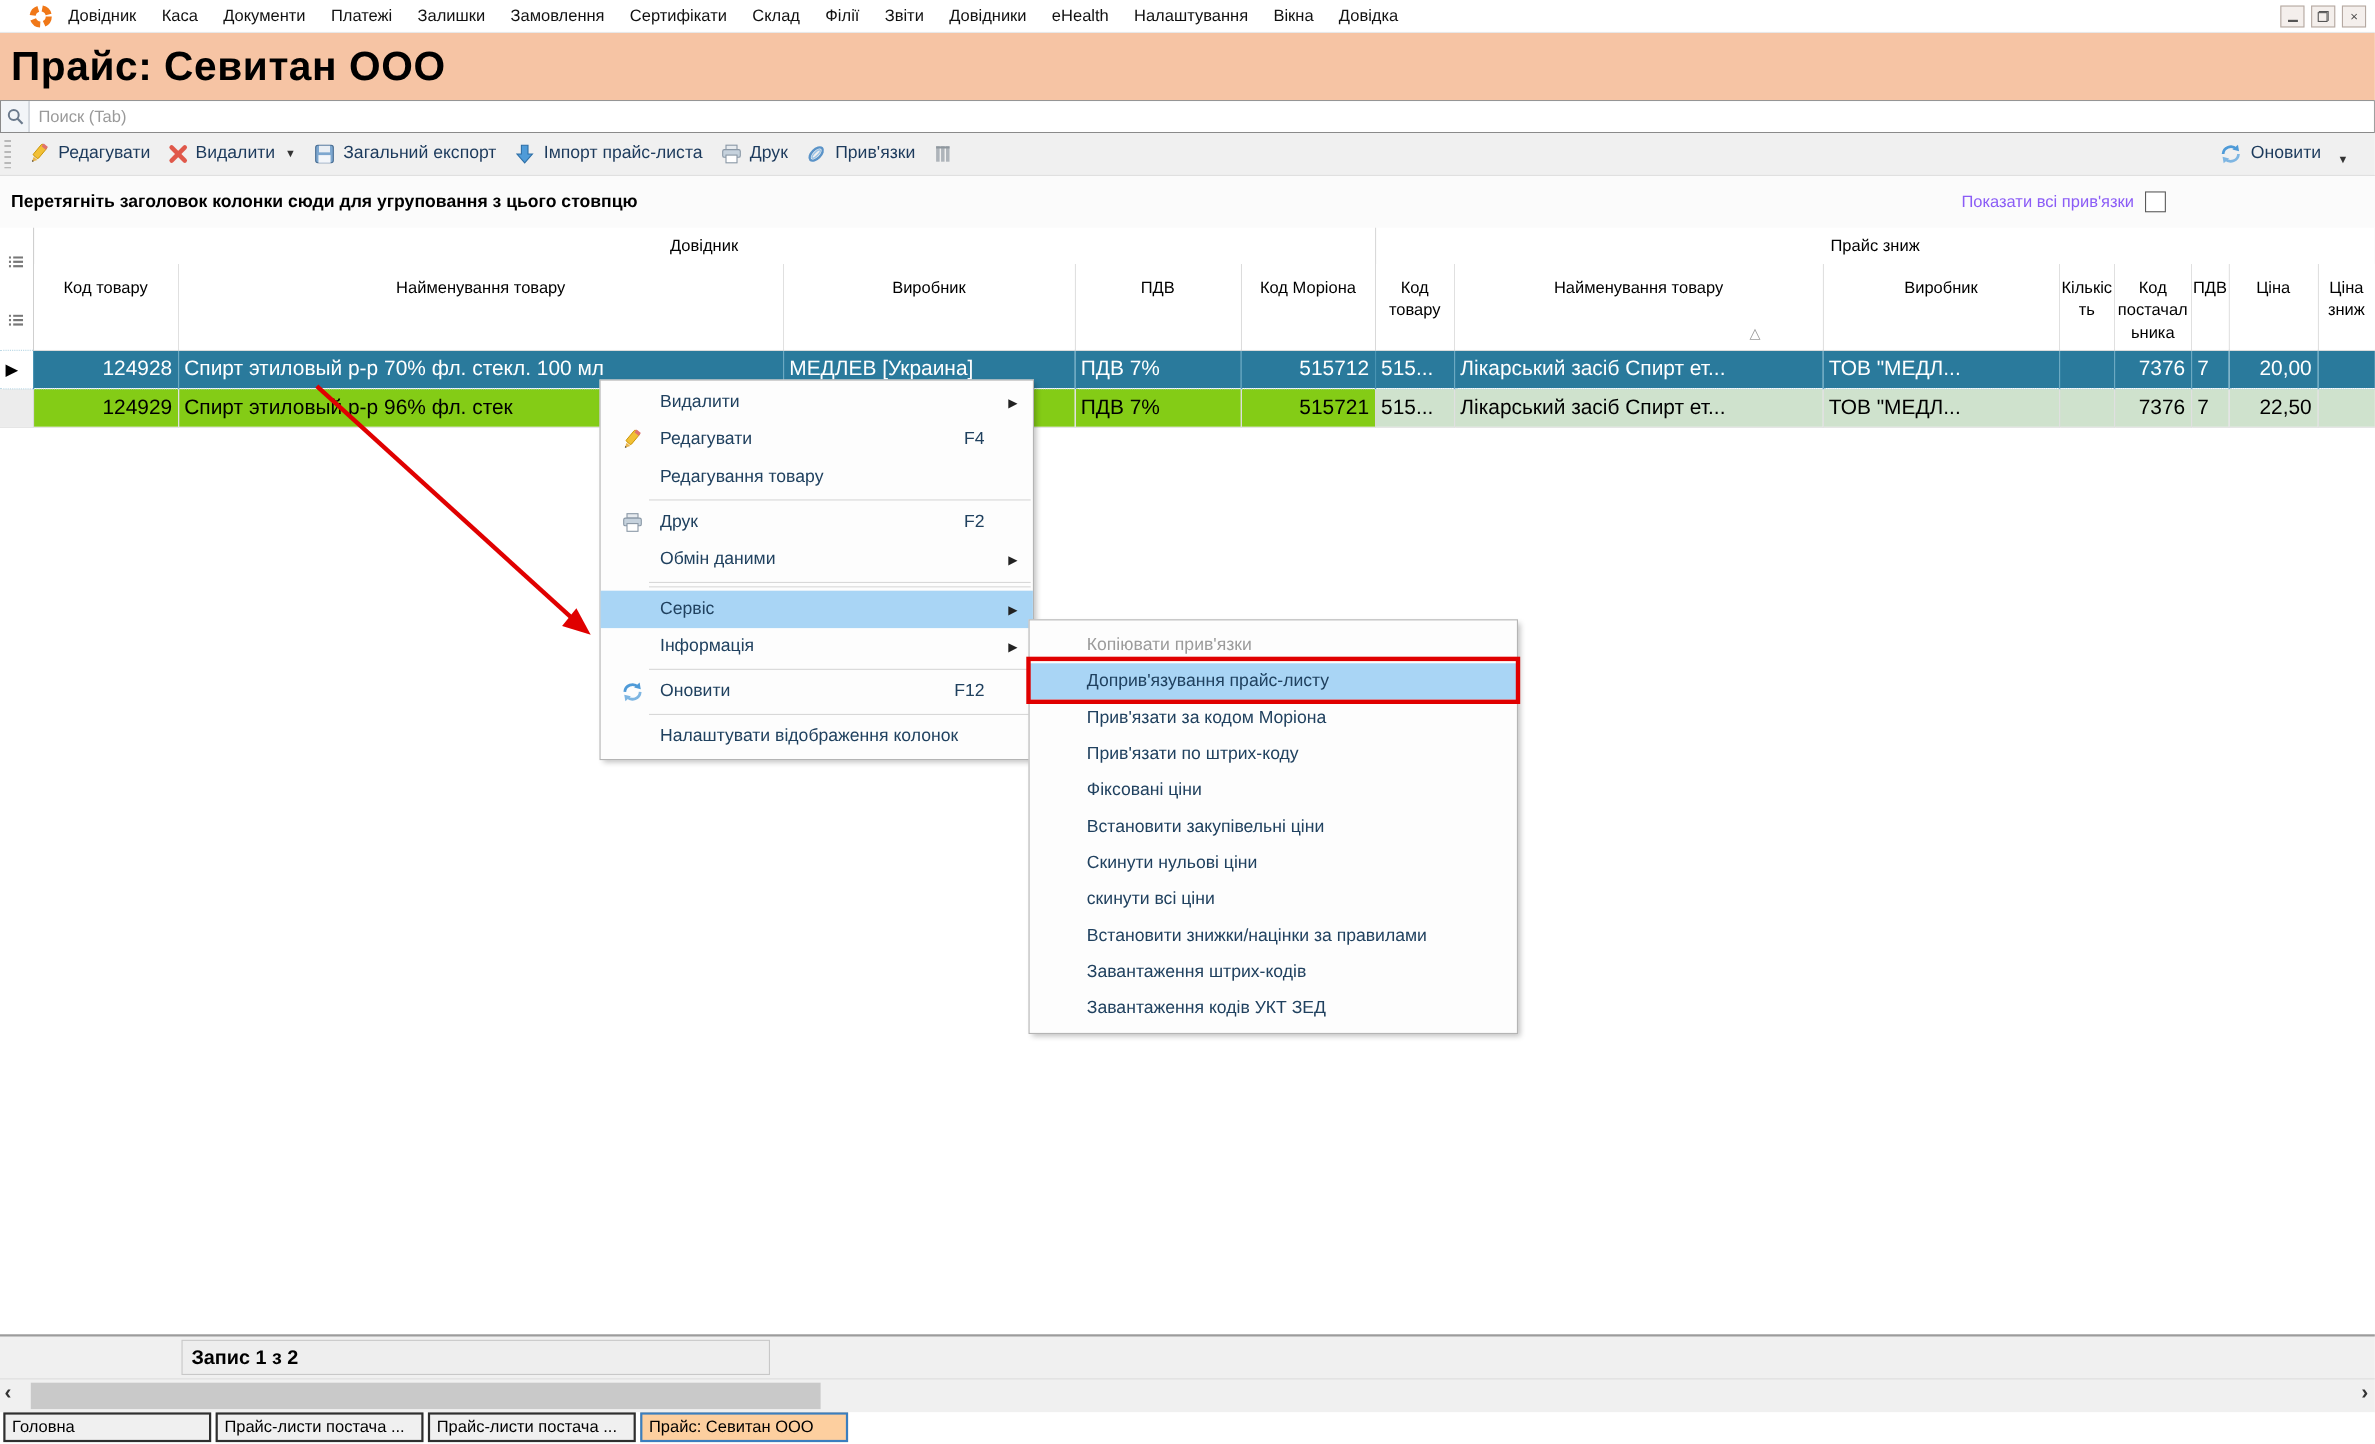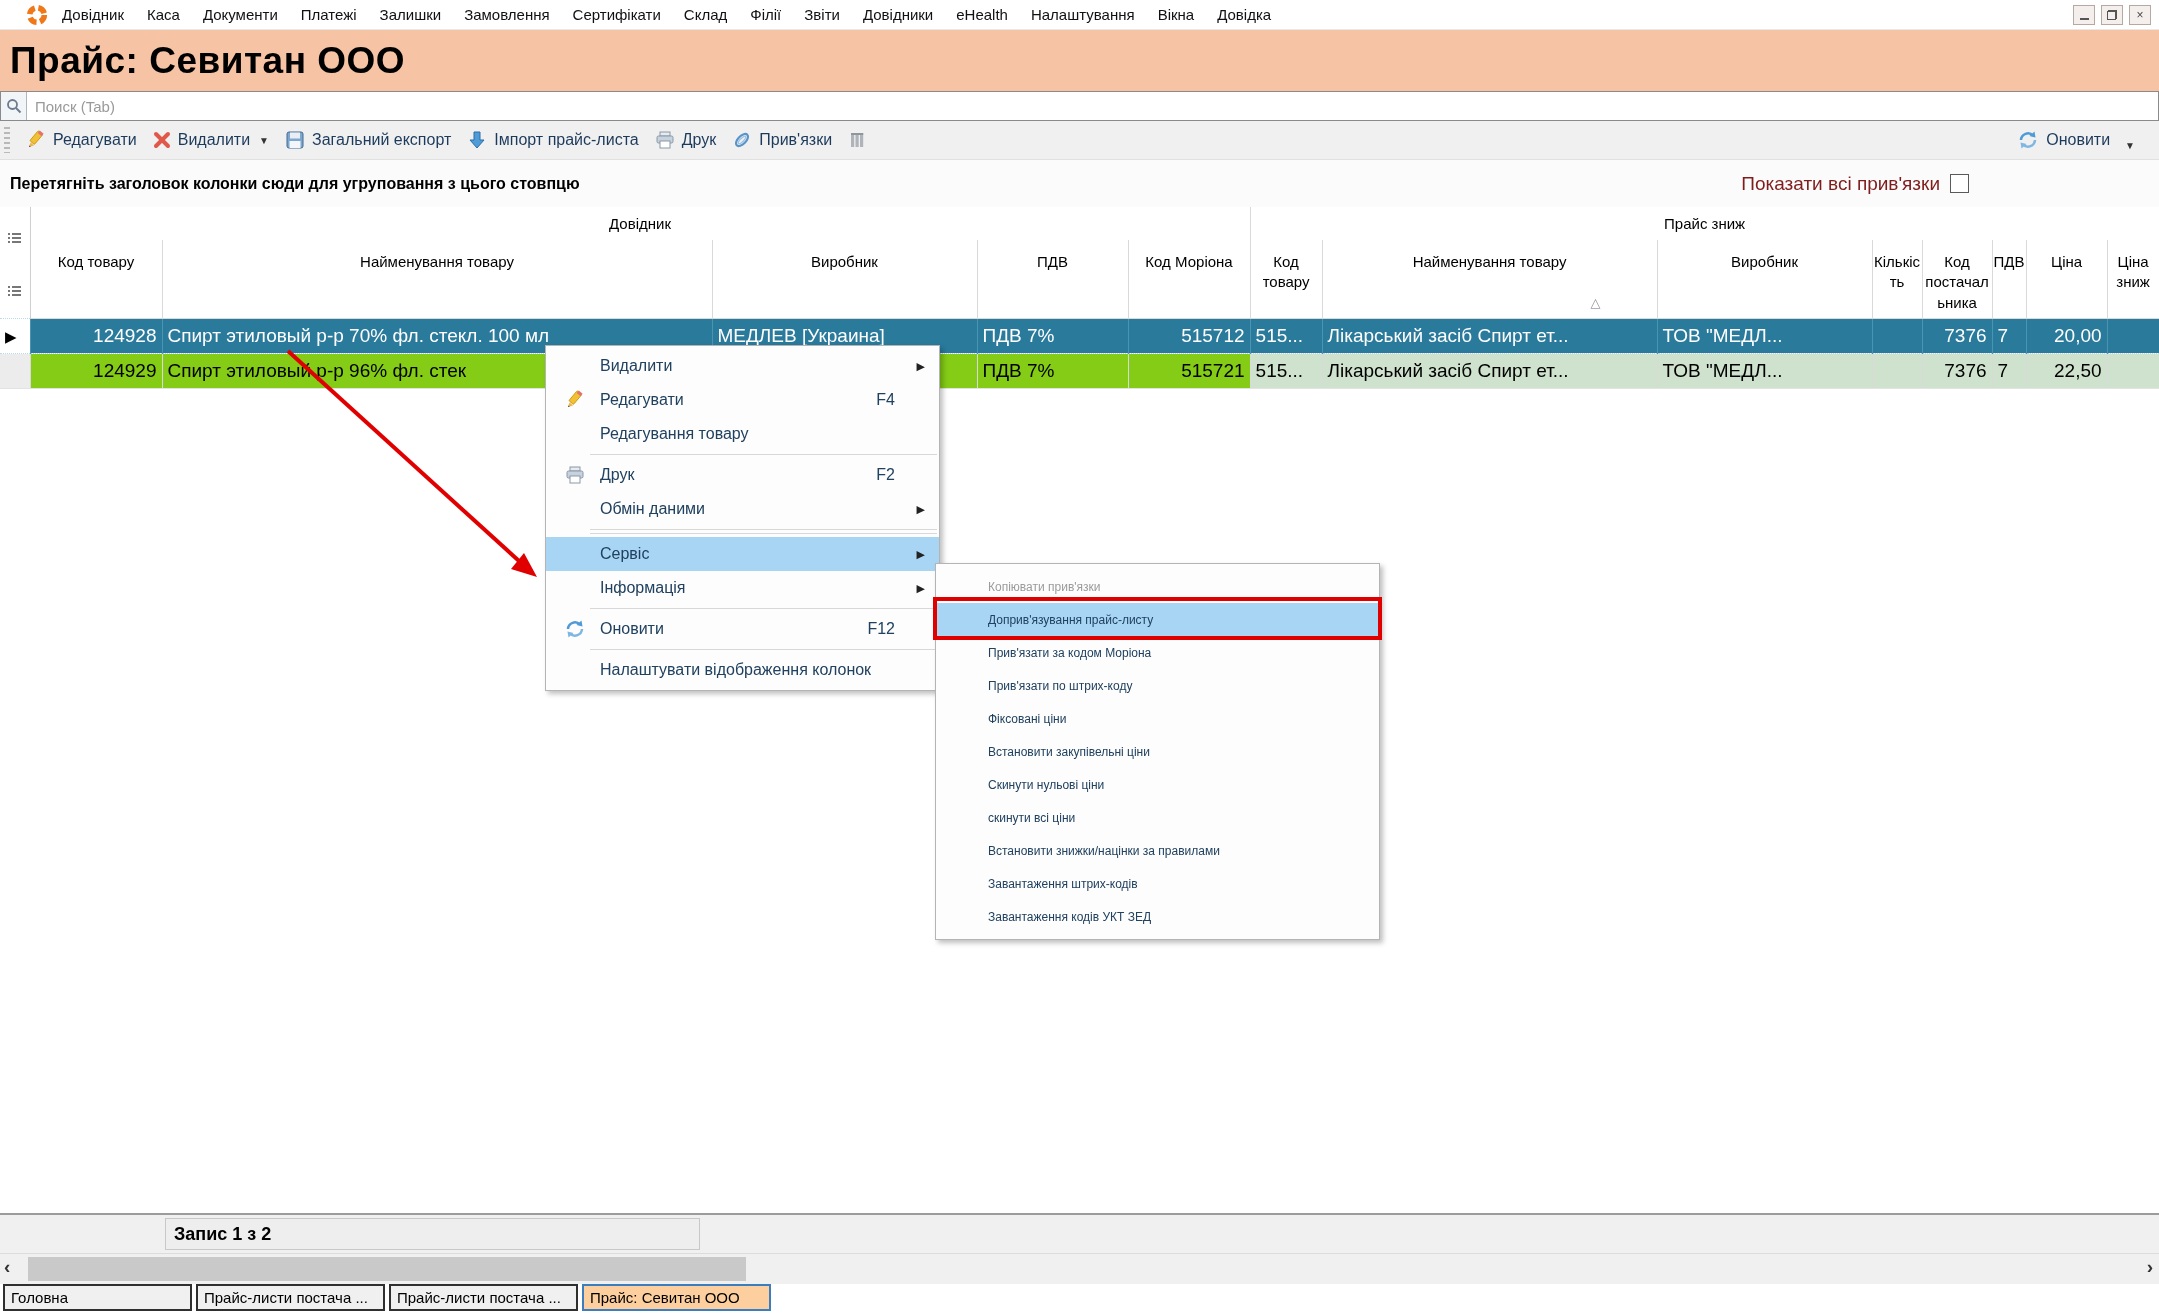--- a/index.html
+++ b/index.html
@@ -33,21 +33,21 @@
   .drag-handle { width:6px; height:26px; margin:0 8px 0 4px; background:repeating-linear-gradient(to bottom,#b9b9b9 0 2px,transparent 2px 5px); }
   .tbtn { display:flex; align-items:center; gap:7px; font-size:16px; color:#1c3a5c; padding:4px 8px; cursor:default; white-space:nowrap; }
   .tbtn .carat { font-size:10px; color:#333; margin-left:2px; }
   .toolbar-spacer { flex:1; }
   .refresh-area { display:flex; align-items:center; gap:7px; margin-right:24px; font-size:16px; color:#1c3a5c; }
   .refresh-carat { font-size:10px; color:#333; margin-top:10px; }
 
   
   .groupbar { position:absolute; left:0; top:160px; width:2159px; height:47px; background:#fbfbfb; display:flex; align-items:center; }
   .groupbar-hint { font-weight:bold; font-size:16px; color:#000; padding-left:10px; }
-  .showlinks { margin-left:auto; display:flex; align-items:center; gap:10px; margin-right:190px; font-size:19px; color:#7f1d1d; }
+  .showlinks { margin-left:auto; display:flex; align-items:center; gap:10px; margin-right:190px; font-size:15px; color:#8b5cf6; }
   .checkbox { width:19px; height:19px; border:1px solid #5a5a5a; background:#fff; }
 
   
   .grid { position:absolute; left:0; top:207px; width:2159px; border-collapse:collapse; table-layout:fixed; }
   .grid td { border-right:1px solid #d9d9d9; overflow:hidden; }
   .grid .hdr-group td { height:33px; font-size:15px; text-align:center; color:#000; background:#fff; vertical-align:middle; }
   .grid .hdr-cols td { height:78px; font-size:15px; text-align:center; color:#000; background:#fff; vertical-align:top; padding-top:12px; overflow-wrap:anywhere; line-height:1.35; border-bottom:1px solid #d9d9d9; position:relative; }
   .grid .gutter { background:#fff; border-right:1px solid #cfcfcf; text-align:center; vertical-align:top; }
   .grid tr.datarow td { height:35px; font-size:19px; white-space:nowrap; padding:0 5px; vertical-align:middle; }
   tr.row-selected td { background:#2a7a9c; color:#fff; border-right:1px solid #4994b3; border-top:1px dotted #bcd9e6; border-bottom:1px dotted #bcd9e6; }
@@ -65,21 +65,21 @@
   .ctx-item { height:34px; display:flex; align-items:center; font-size:16px; color:#20415f; position:relative; padding-left:14px; }
   .ctx-icon { width:30px; display:flex; justify-content:center; }
   .ctx-label { margin-left:10px; white-space:nowrap; }
   .ctx-shortcut { position:absolute; right:44px; font-size:16px; color:#20415f;text-align:right; }
   .ctx-arrow { position:absolute; right:14px; font-size:11px; color:#222; }
   .ctx-sep { height:1px; background:#d8d8d8; margin:3px 2px 3px 44px; }
   .ctx-item.hl { background:#a9d5f5; }
 
   
   .sub { position:absolute; left:935px; top:563px; width:445px; background:#fdfdfd; border:1px solid #b4b4b4; box-shadow:3px 3px 5px rgba(0,0,0,.25); padding:6px 0; z-index:31; }
-  .sub-item { height:33px; display:flex; align-items:center; font-size:12px; color:#20415f; padding-left:52px; white-space:nowrap; }
+  .sub-item { height:33px; display:flex; align-items:center; font-size:16px; color:#20415f; padding-left:52px; white-space:nowrap; }
   .sub-item.disabled { color:#9b9b9b; }
   .sub-item.hl { background:#a9d5f5; }
 
   
   .red-box { position:absolute; left:933px; top:597px; width:449px; height:43px; border:4px solid #e00000; z-index:40; pointer-events:none; }
   .arrow-overlay { position:absolute; left:0; top:0; width:2159px; height:1313px; z-index:39; pointer-events:none; }
 
   
   .statusbar { position:absolute; left:0; top:1213px; width:2159px; height:40px; background:#f0f0f0; border-top:2px solid #9c9c9c; display:flex; align-items:center; }
   .status-panel { margin-left:165px; width:535px; height:32px; background:#eeeeee; border:1px solid #c8c8c8; display:flex; align-items:center; font-size:18px; color:#000; padding-left:8px;font-weight:bold; }

